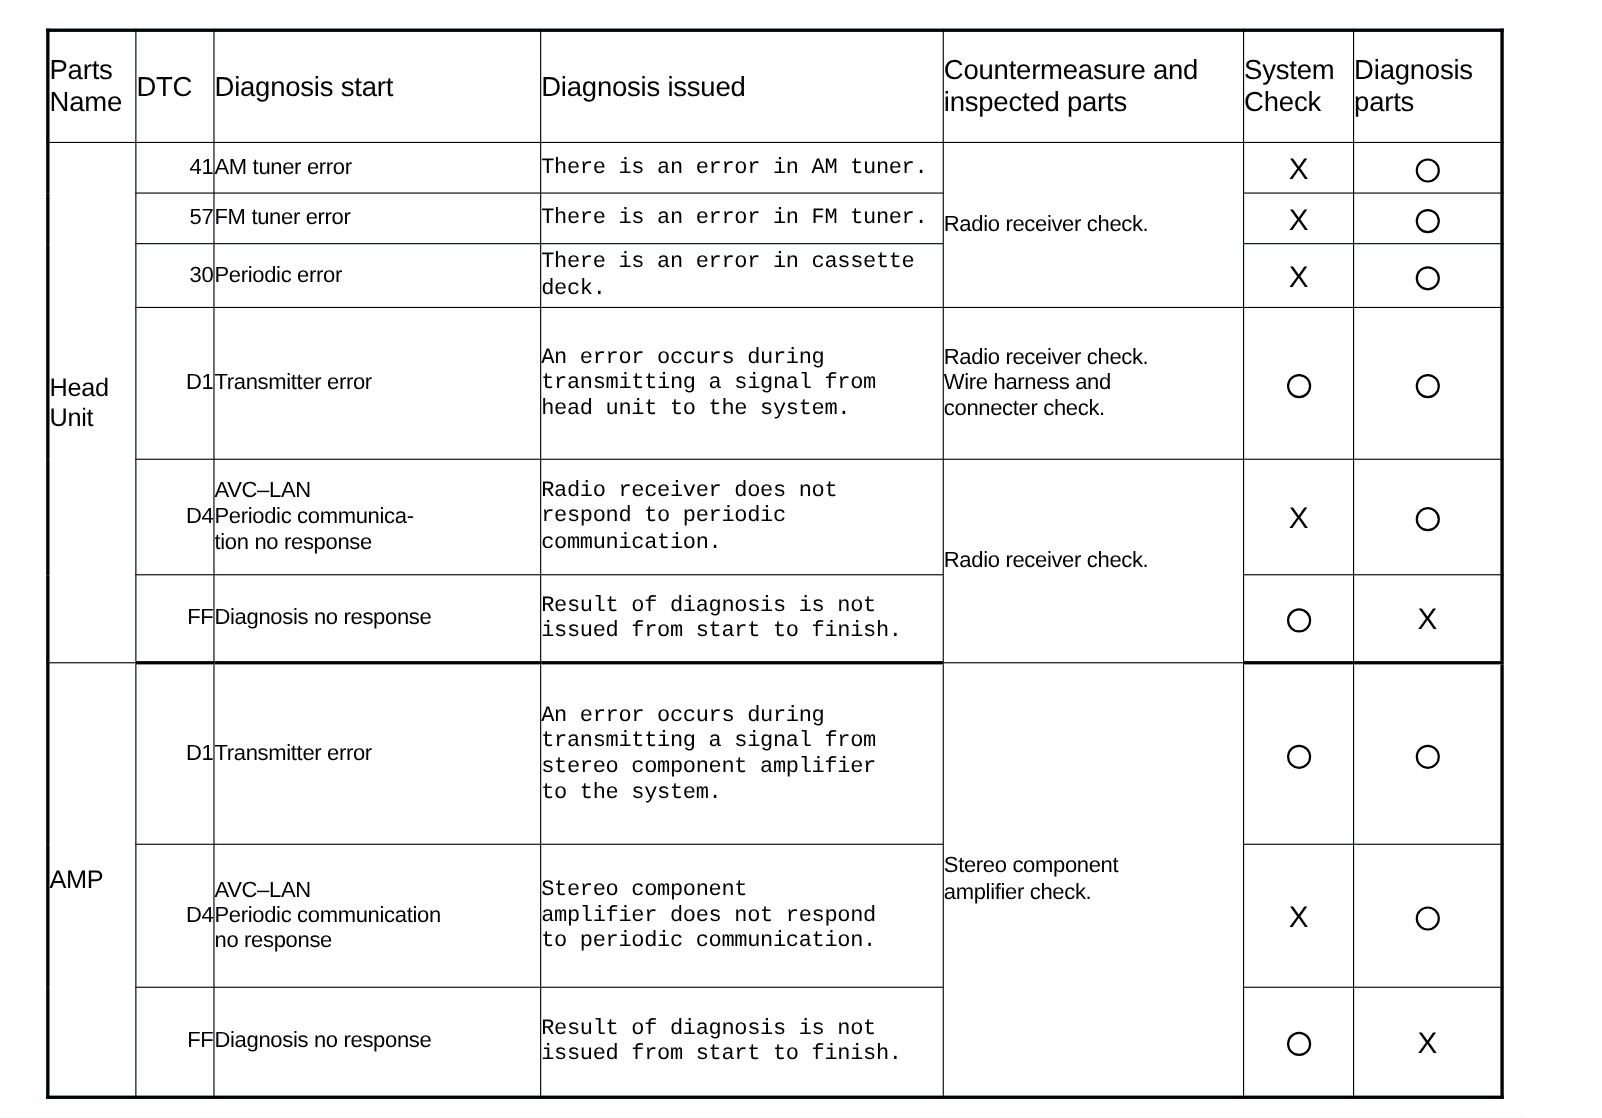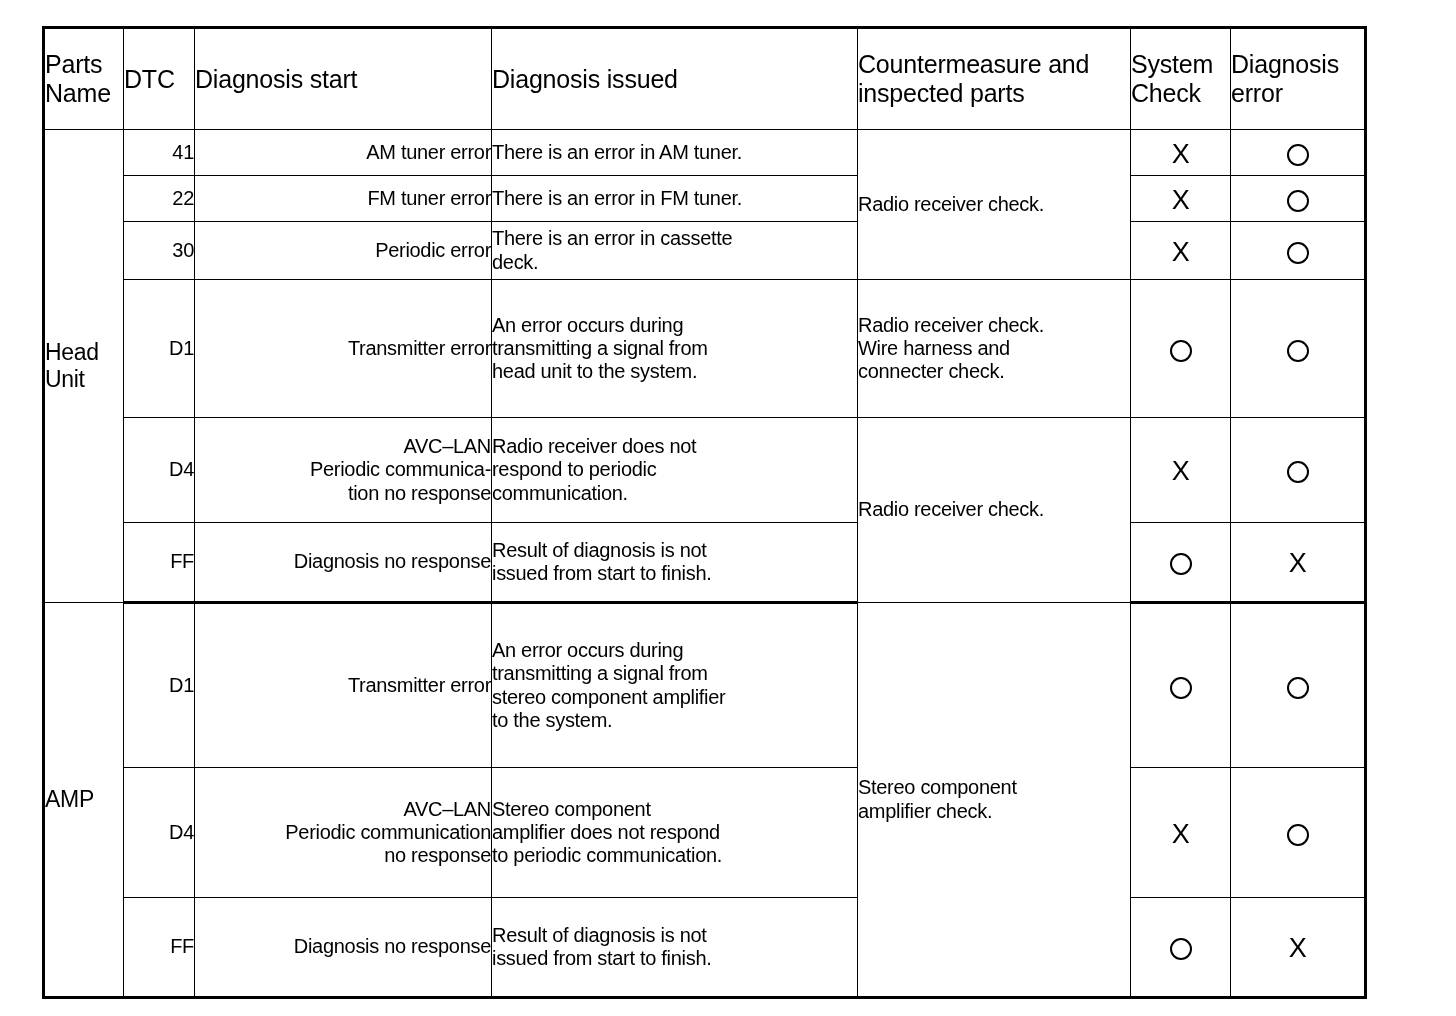--- a/index.html
+++ b/index.html
@@ -79,28 +79,29 @@
     padding-left: 7px;
     font-size: 23px;
     line-height: 1.18;
     vertical-align: middle;
   }
   td.c-dtc {
     text-align: right;
     padding-right: 9px;
   }
   td.c-item {
-    text-align: right;
+    text-align: left;
     padding-left: 7px;
     white-space: pre-line;
   }
   td.c-content {
     text-align: left;
     padding-left: 10px;
     white-space: pre-line;
+    font-family: Liberation Mono, monospace;
   }
   td.c-measure {
     text-align: left;
     padding-left: 10px;
     white-space: pre-line;
   }
   td.c-sym {
     text-align: center;
     font-size: 26px;
   }
@@ -153,39 +154,39 @@
           <th class="h-left">Parts
 Name</th>
           <th>DTC</th>
           <th>Diagnosis start</th>
           <th>Diagnosis issued</th>
           <th class="h-left">Countermeasure
 and inspected parts</th>
           <th class="h-left">System
 Check</th>
           <th class="h-left">Diagnosis
-error</th>
+parts</th>
         </tr>
       </thead>
 
       <tbody>
 
         <tr class="r-small">
           <td class="c-parts" rowspan="6">Head
 Unit</td>
           <td class="c-dtc">41</td>
           <td class="c-item">AM tuner error</td>
           <td class="c-content">There is an error in AM tuner.</td>
           <td class="c-measure" rowspan="3">Radio receiver check.</td>
           <td class="c-sym"><span class="sym-x">X</span></td>
           <td class="c-sym"><span class="sym-o"></span></td>
         </tr>
 
         <tr class="r-small">
-          <td class="c-dtc">22</td>
+          <td class="c-dtc">57</td>
           <td class="c-item">FM tuner error</td>
           <td class="c-content">There is an error in FM tuner.</td>
           <td class="c-sym"><span class="sym-x">X</span></td>
           <td class="c-sym"><span class="sym-o"></span></td>
         </tr>
 
         <tr class="r-med">
           <td class="c-dtc">30</td>
           <td class="c-item">Periodic error</td>
           <td class="c-content">There is an error in cassette

